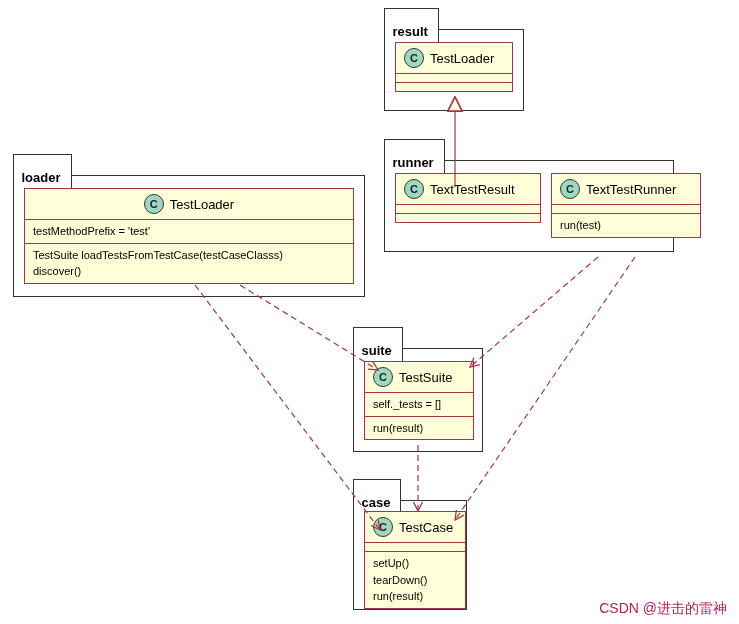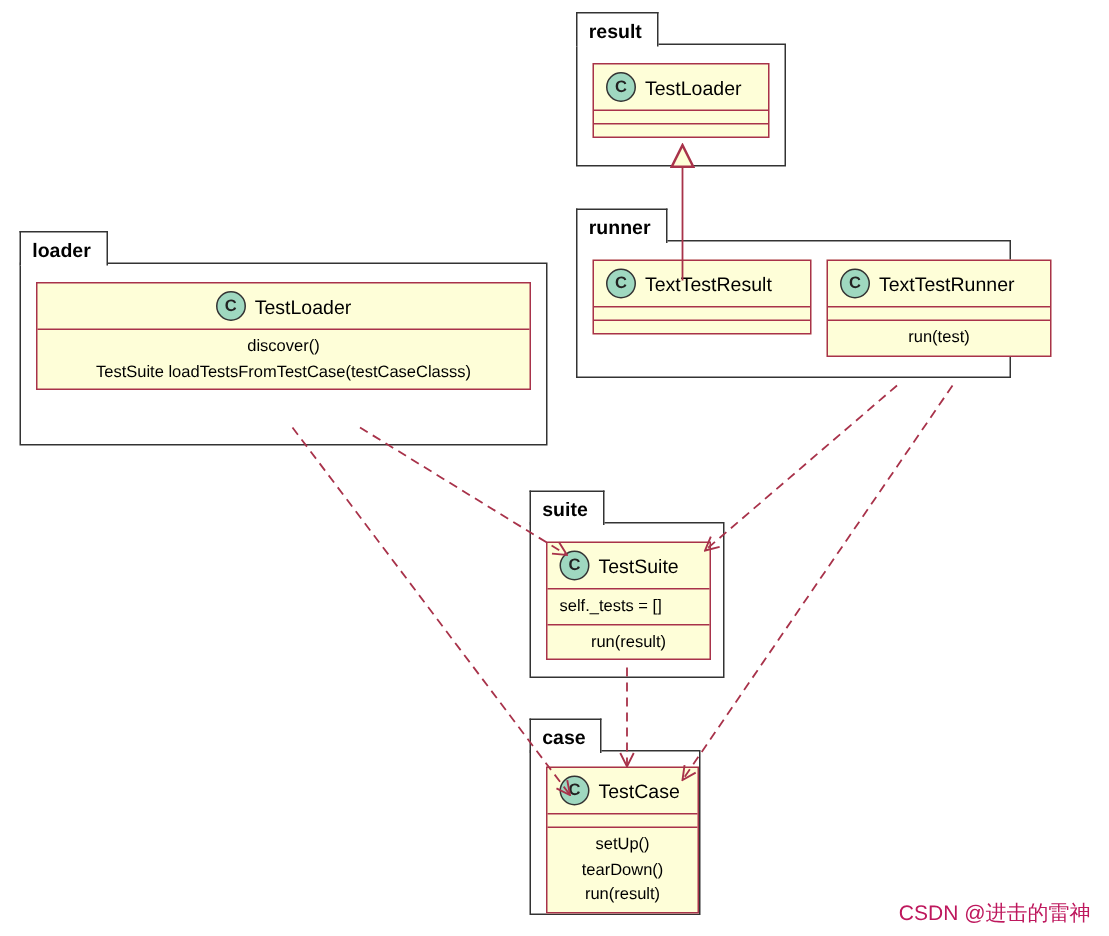--- a/index.html
+++ b/index.html
@@ -19,21 +19,21 @@
     background: #fff;
     box-sizing: border-box;
   }
   .package-tab {
     position: absolute;
     top: -22px;
     left: -1.5px;
     border: 1.5px solid #333;
     border-bottom: none;
     background: #fff;
-    padding: 4px 10px 3px 8px;
+    padding: 15px 10px 3px 8px;
     font-weight: bold;
     font-size: 13px;
     box-sizing: border-box;
   }
   .class-box {
     position: absolute;
     border: 1.5px solid #a8324a;
     background: #fefed8;
     box-sizing: border-box;
   }
@@ -60,21 +60,21 @@
     color: #222;
     flex-shrink: 0;
   }
   .class-name { font-size: 13px; }
   .class-section {
     padding: 3px 8px;
     border-bottom: 1.5px solid #a8324a;
     font-size: 11px;
     line-height: 1.5;
   }
-  .class-section:last-child { border-bottom: none; text-align: center; }
+  .class-section:last-child { border-bottom: none; }
   .class-section.empty { padding: 2px 8px; min-height: 4px; }
   svg.connectors {
     position: absolute;
     top: 0; left: 0;
     width: 739px; height: 624px;
     pointer-events: none;
   }
   .watermark {
     position: absolute;
     bottom: 6px;
@@ -121,22 +121,25 @@
 </div>
 
 <div class="package" style="left:13px; top:175px; width:352px; height:122px;">
   <div class="package-tab">loader</div>
   <div class="class-box" style="left:10px; top:12px; width:330px;">
     <div class="class-header">
       <div class="class-icon">C</div>
       <div class="class-name">TestLoader</div>
     </div>
     <div class="class-section">
+      <div>testMethodPrefix = 'test'</div>
+    </div>
+    <div class="class-section">
+      <div>TestSuite loadTestsFromTestCase(testCaseClasss)</div>
       <div>discover()</div>
-      <div>TestSuite loadTestsFromTestCase(testCaseClasss)</div>
     </div>
   </div>
 </div>
 
 <div class="package" style="left:353px; top:348px; width:130px; height:104px;">
   <div class="package-tab">suite</div>
   <div class="class-box" style="left:10px; top:12px; width:110px;">
     <div class="class-header no-center">
       <div class="class-icon">C</div>
       <div class="class-name">TestSuite</div>

